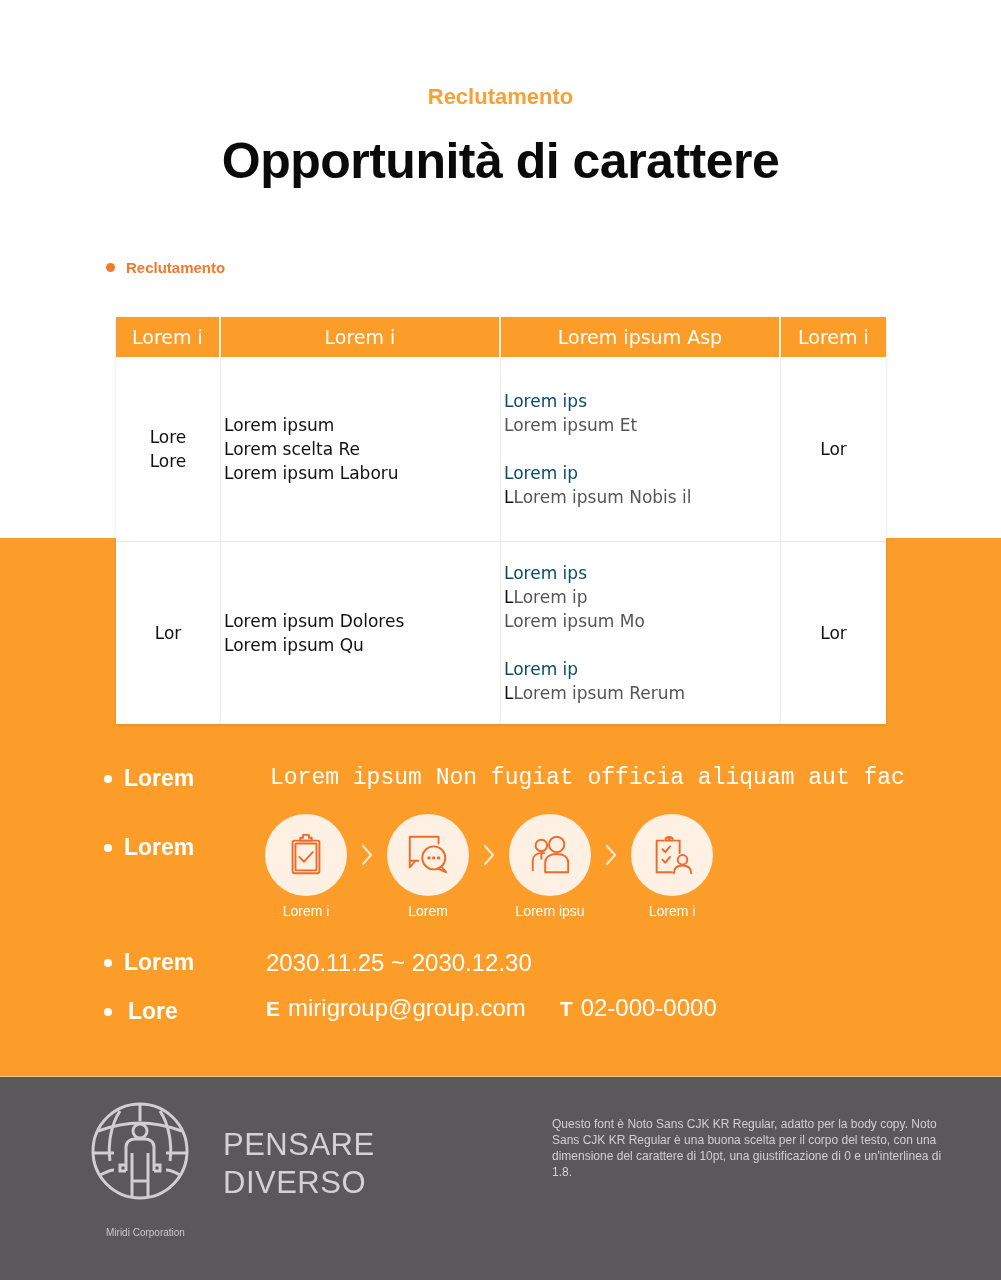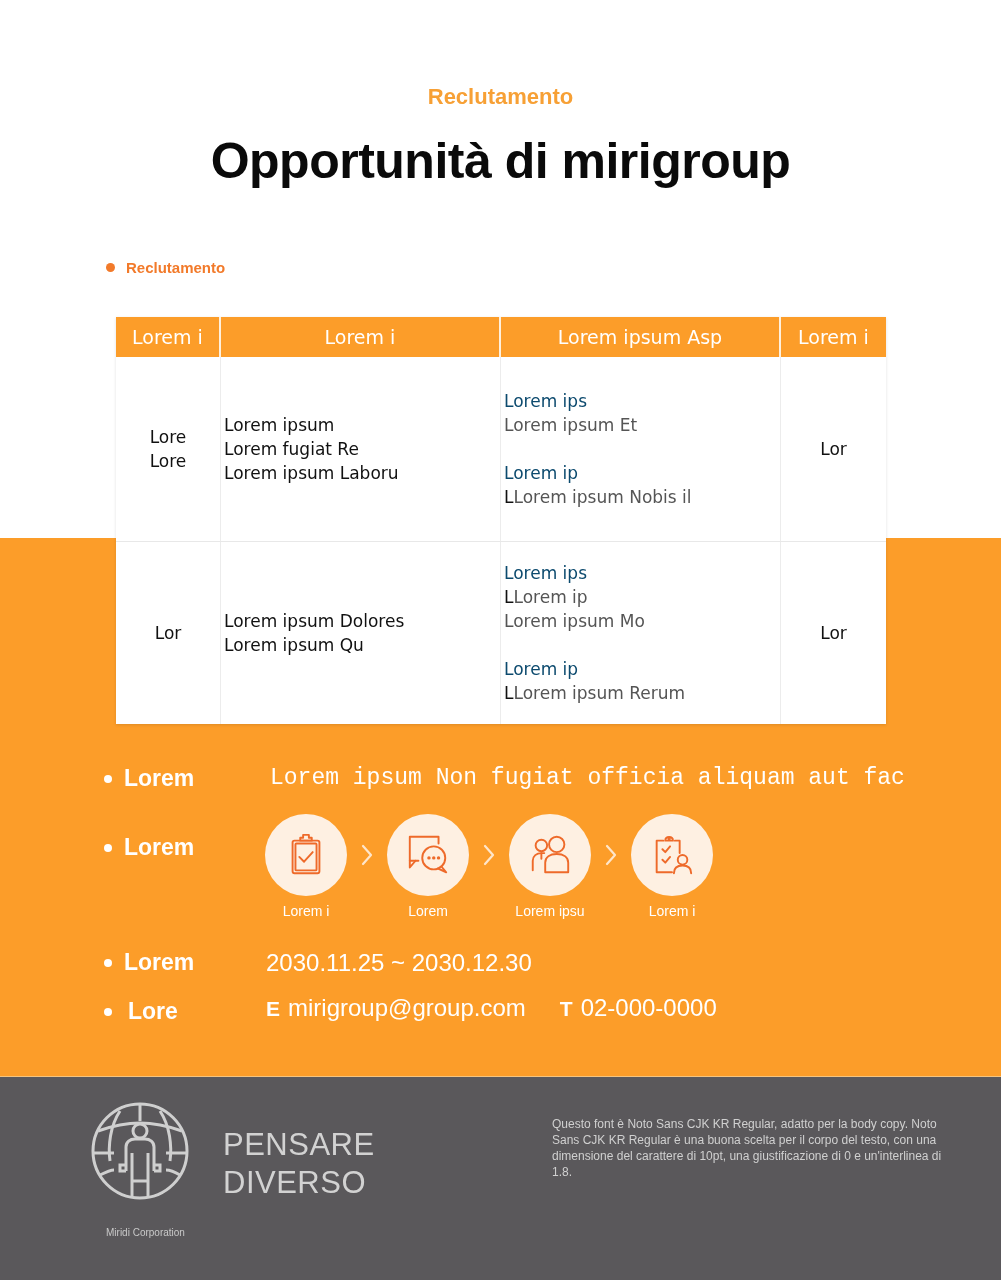--- a/index.html
+++ b/index.html
@@ -60,21 +60,21 @@
   .corp { position: absolute; left: 106px; top: 1227px; color: #c9c9c9; font-size: 10px; font-family: "Liberation Sans", sans-serif; }
   .footnote { position: absolute; left: 552px; top: 1116px; width: 400px; color: #d0d0d0; font-size: 12px; line-height: 16px; font-family: "Liberation Sans", sans-serif; }
 </style>
 </head>
 <body>
 
 <div class="orange-band"></div>
 <div class="footer"></div>
 
 <div class="eyebrow">Reclutamento</div>
-<h1 class="title">Opportunità di mirigroup</h1>
+<h1 class="title">Opportunità di carattere</h1>
 
 <div class="section-label">
   <span class="dot"></span>
   <span class="txt">Reclutamento</span>
 </div>
 
 <div class="table">
   <div class="thead">
     <div>Lorem i</div>
     <div>Lorem i</div>
@@ -82,21 +82,21 @@
     <div>Lorem i</div>
   </div>
 
   <div class="trow row1">
     <div class="c-center">
       <span>Lore</span>
       <span>Lore</span>
     </div>
     <div class="c-left">
       <span>Lorem ipsum</span>
-      <span>Lorem fugiat Re</span>
+      <span>Lorem scelta Re</span>
       <span>Lorem ipsum Laboru</span>
     </div>
     <div class="c-left">
       <div class="entry">
         <div class="head">Lorem ips</div>
         <div class="sub">Lorem ipsum Et</div>
       </div>
       <div class="entry">
         <div class="head">Lorem ip</div>
         <div class="sub"><b>L</b><span>Lorem ipsum Nobis il</span></div>

